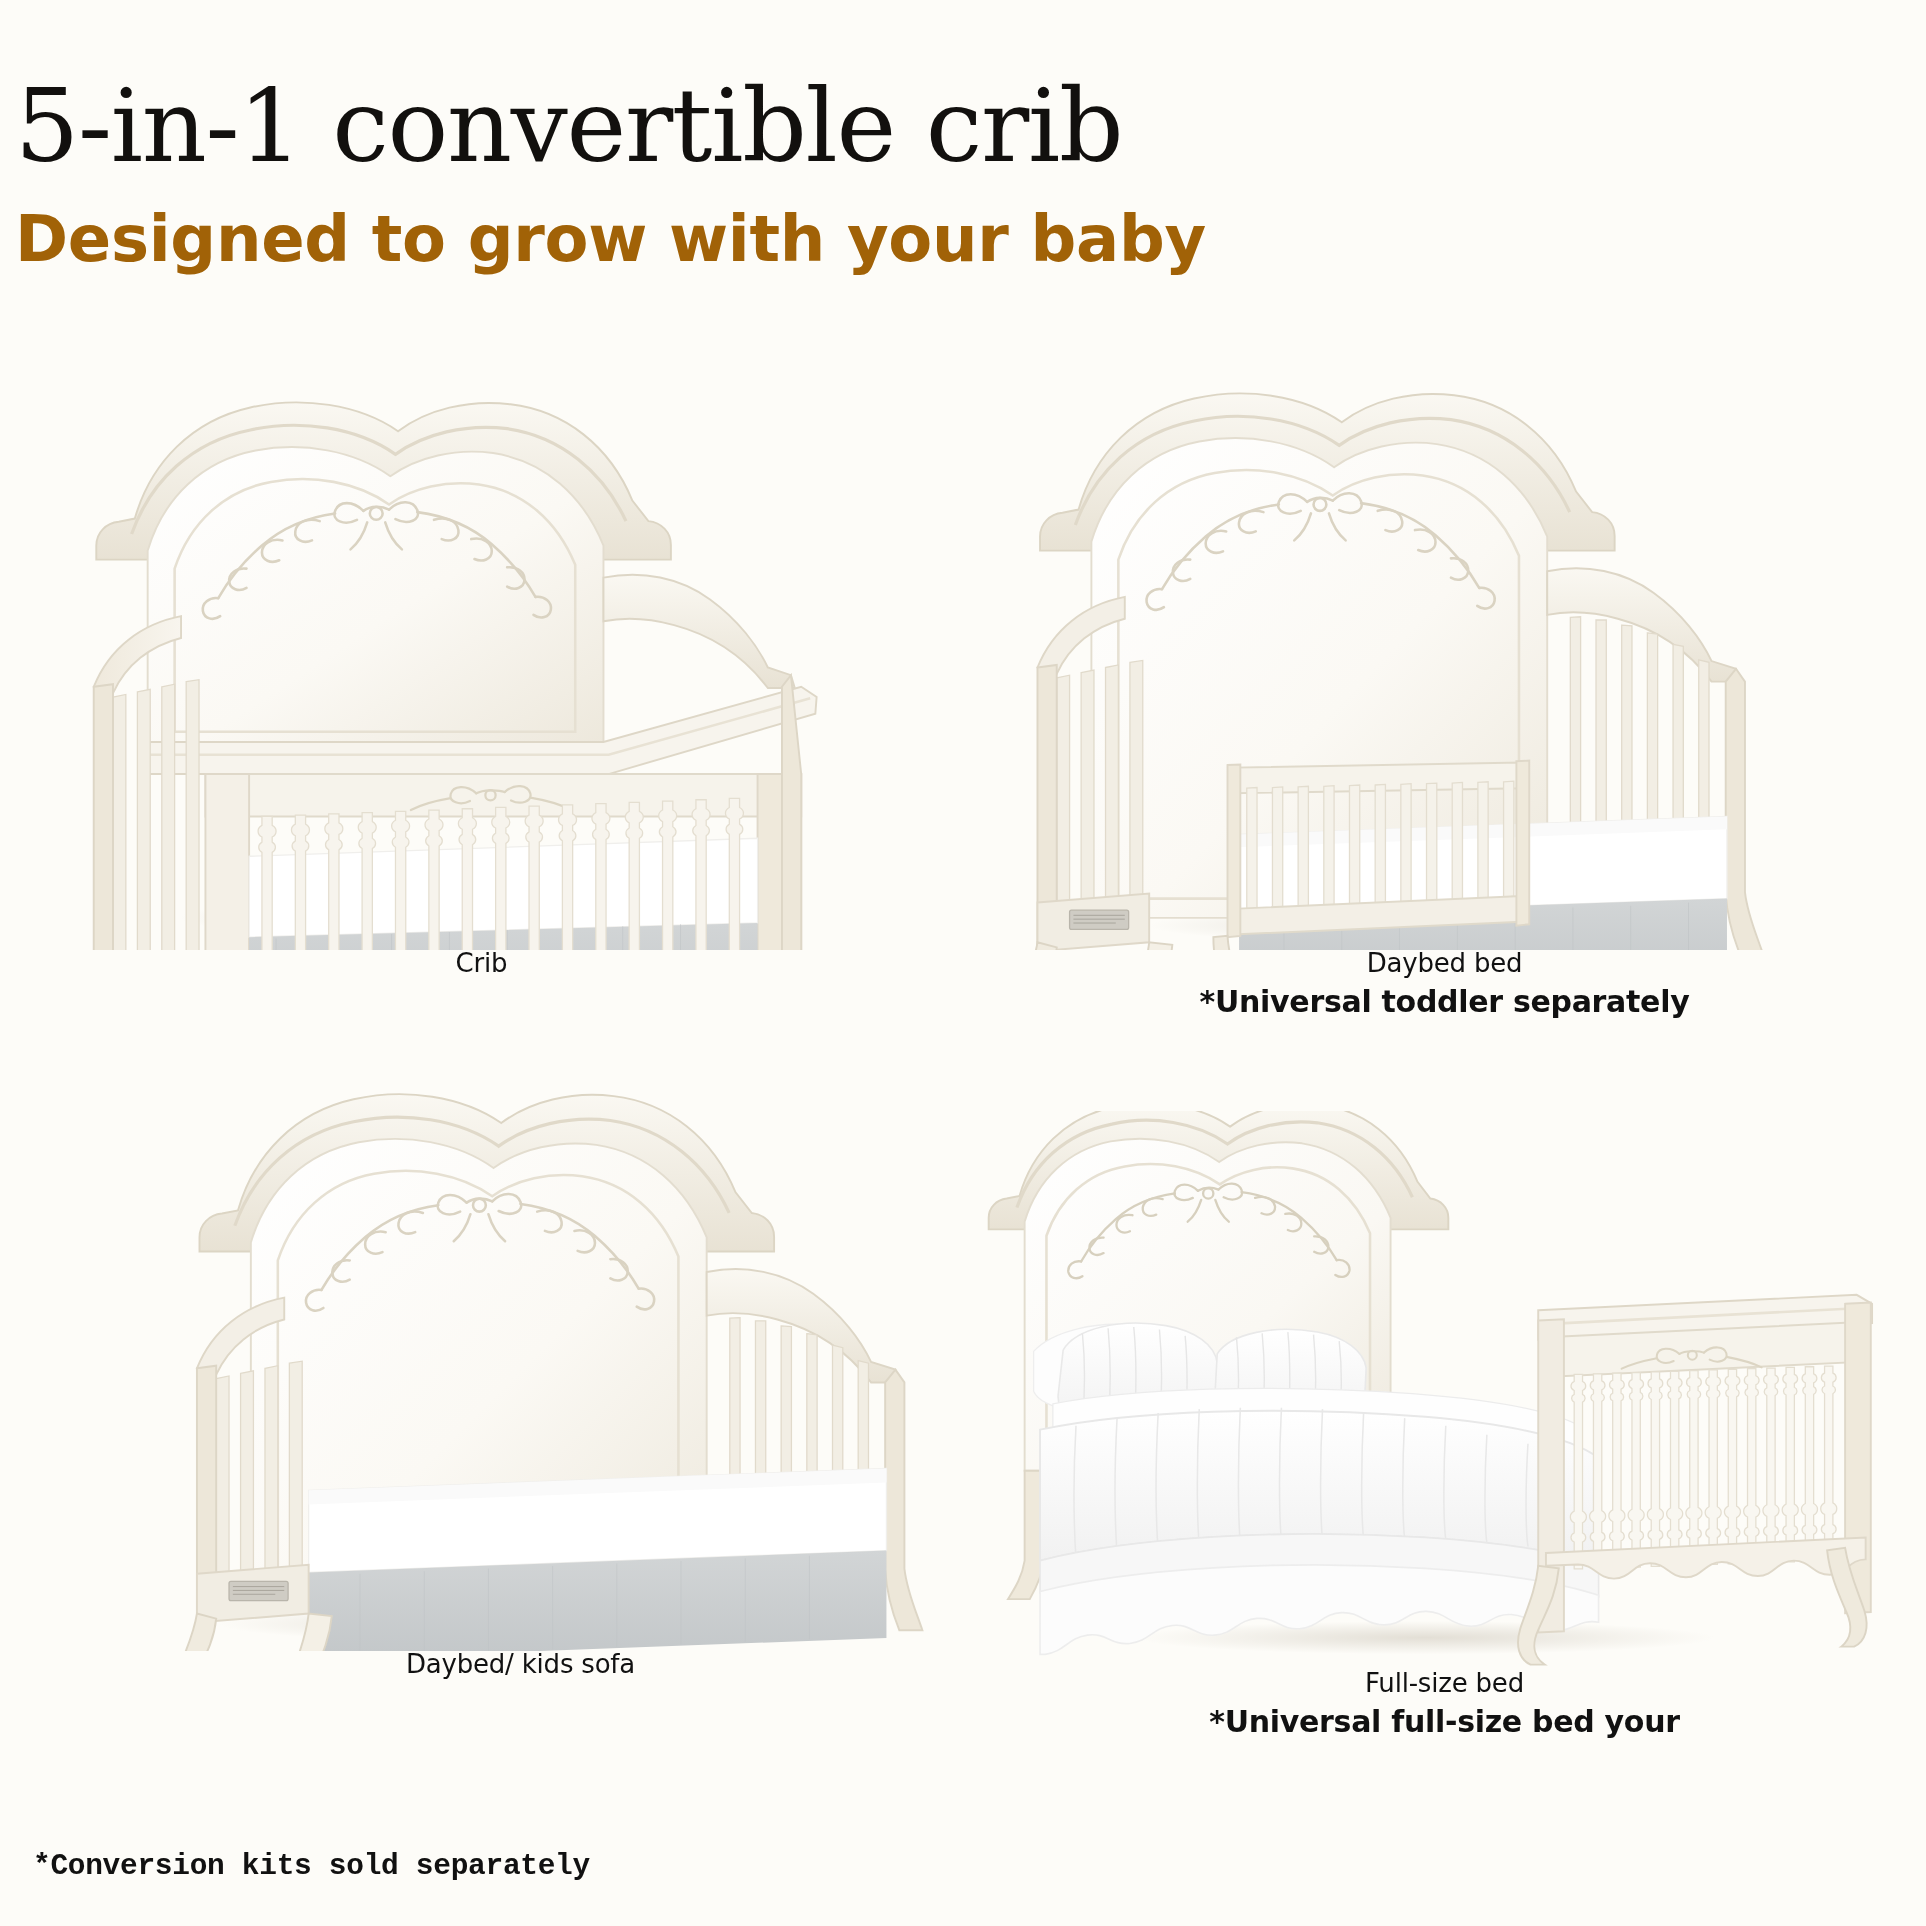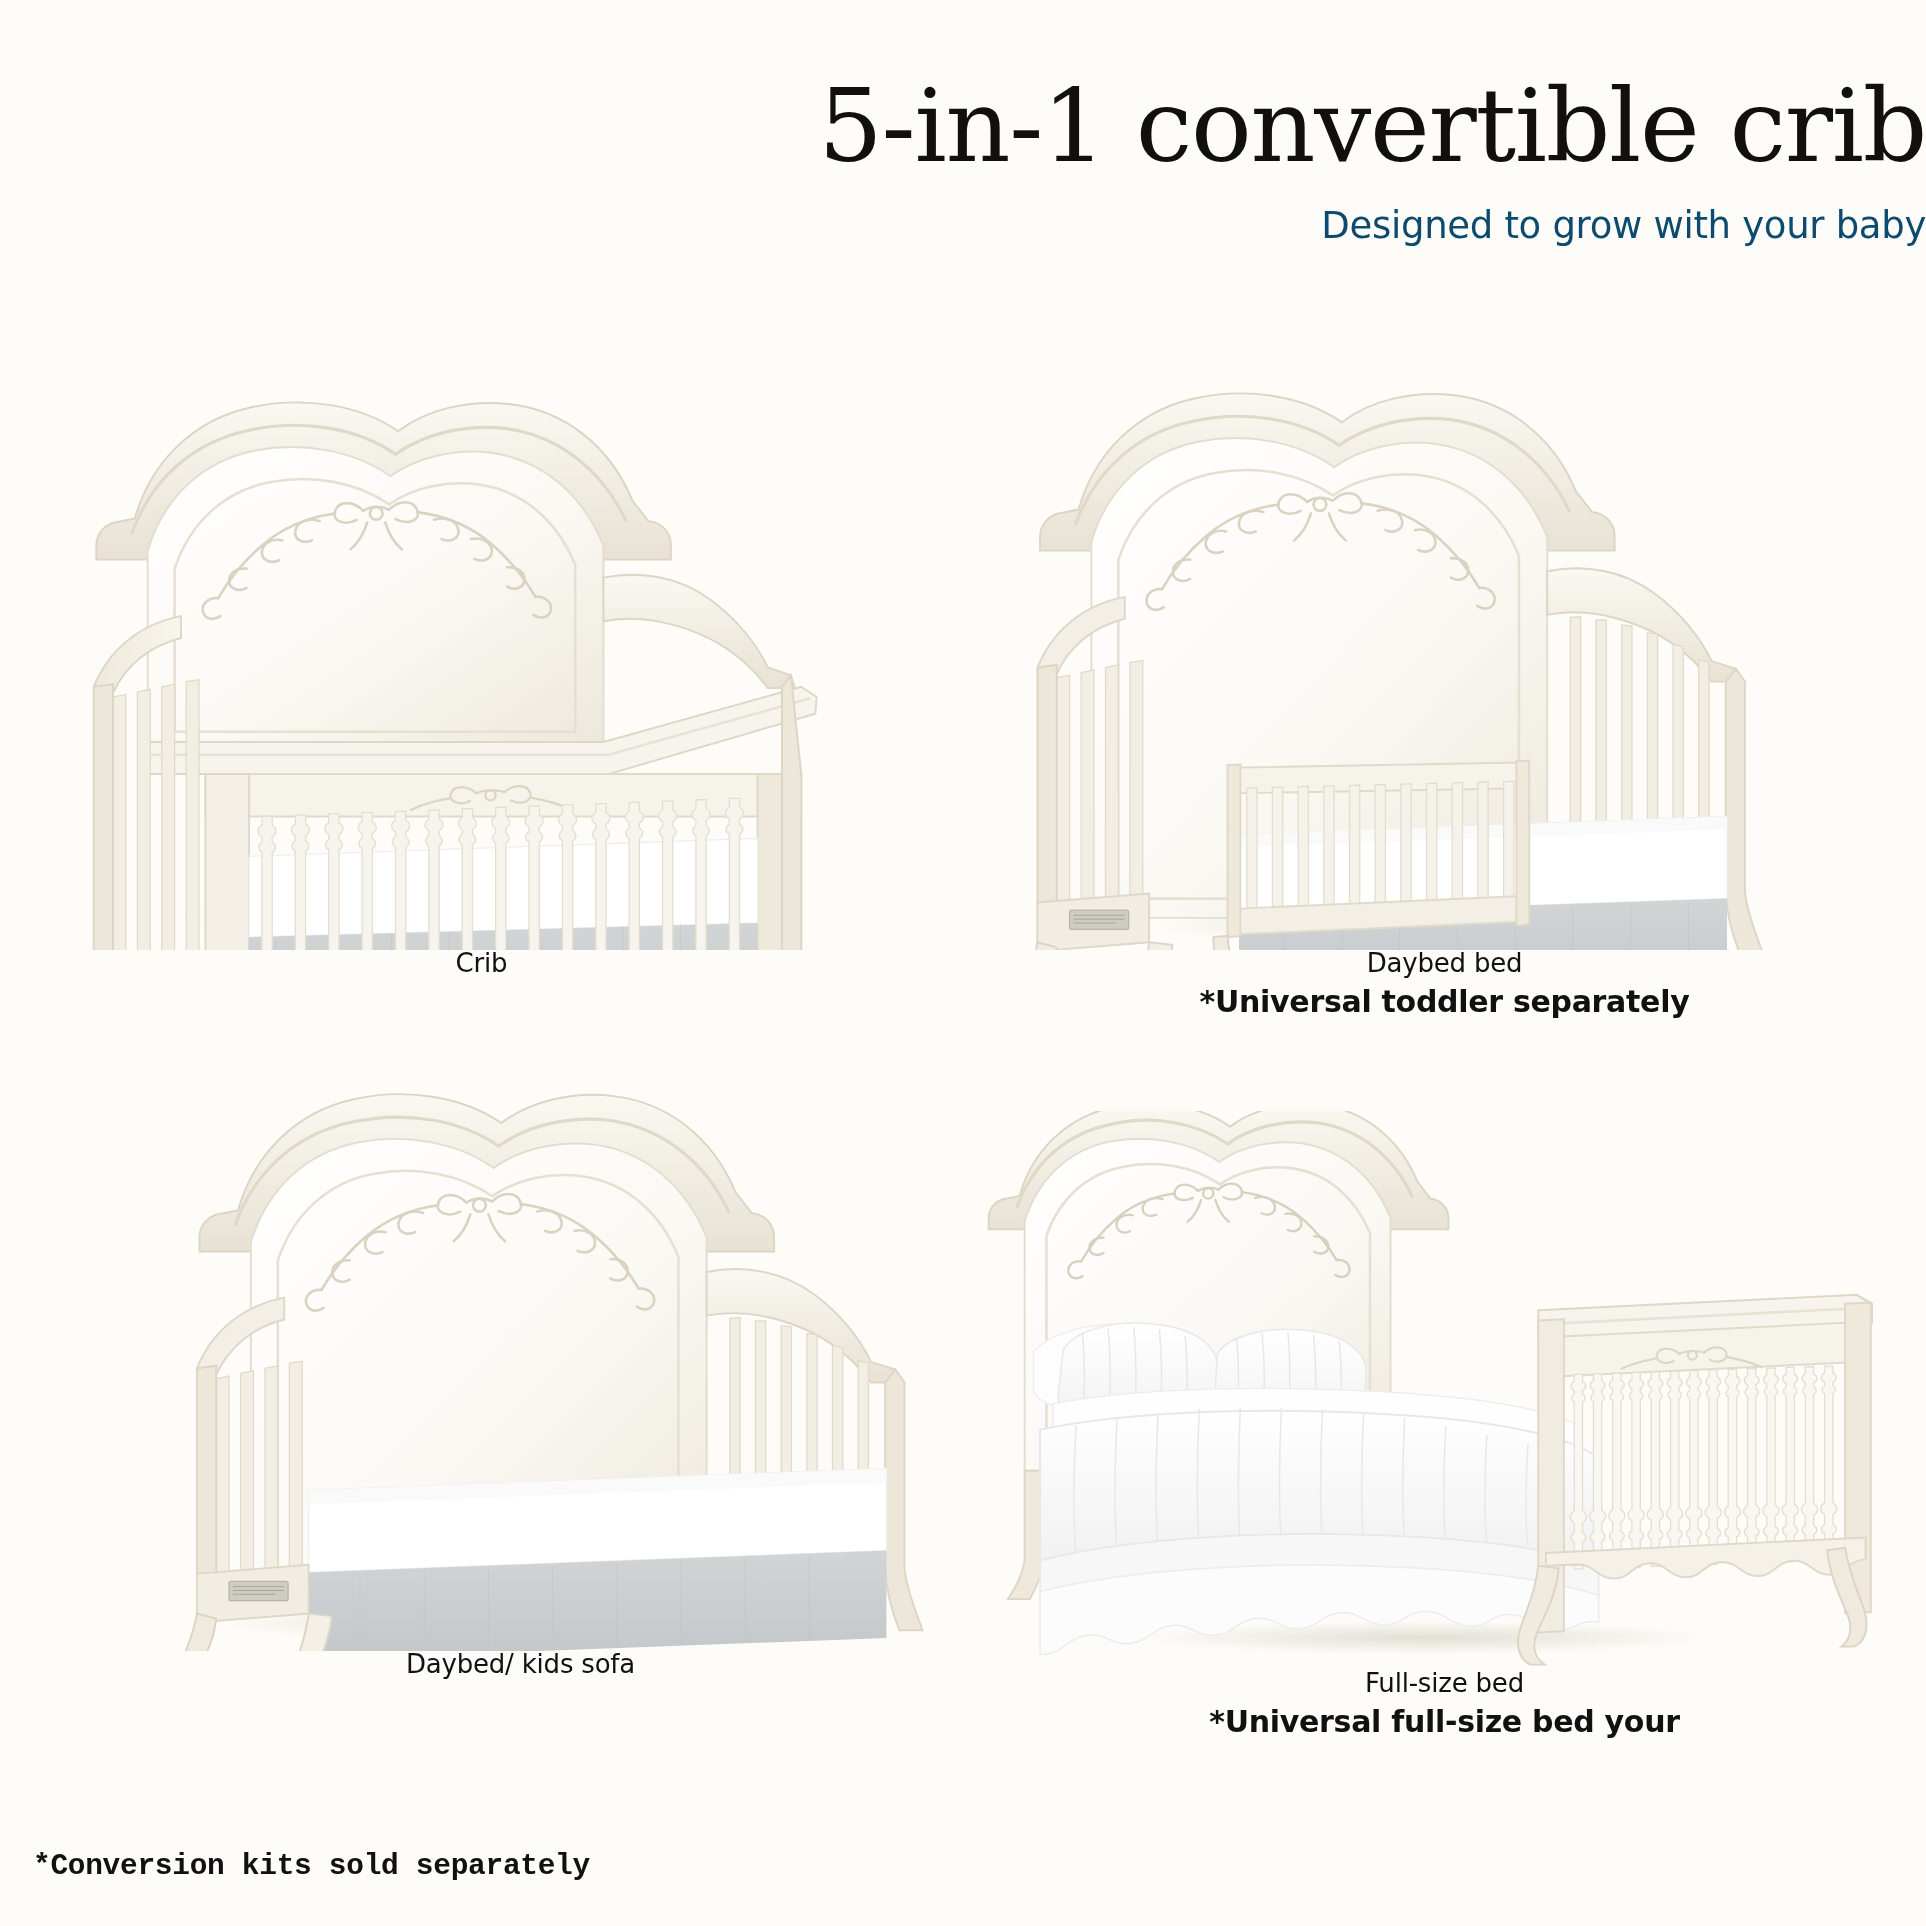--- a/index.html
+++ b/index.html
@@ -6,35 +6,35 @@
   html,body { width:1926px; height:1926px; }
   body {
     background:#FDFCF8;
     font-family:"Liberation Sans", sans-serif;
     color:#111111;
     overflow:hidden;
     position:relative;
   }
 
   
-  .header { width:100%; padding-top:76px; text-align:right;padding-left:15px; }
+  .header { width:100%; padding-top:76px; text-align:left;padding-left:15px; }
   .title {
     font-family:"DejaVu Serif", serif;
     font-size:101px;
     font-weight:400;
     letter-spacing:-1.3px;
     color:#12100E;
     line-height:1.0;
   }
   .subtitle {
     margin-top:29.5px;
     font-family:"DejaVu Sans", sans-serif;
-    font-size:37px;
-    font-weight:400;
-    color:#0c4a6e;
+    font-size:64px;
+    font-weight:700;
+    color:#a16207;
     letter-spacing:-0.3px;
     line-height:1.0;
   }
 
   
   .grid {
     position:absolute;
     top:385px; left:0;
     width:1926px; height:1445px;
   }

